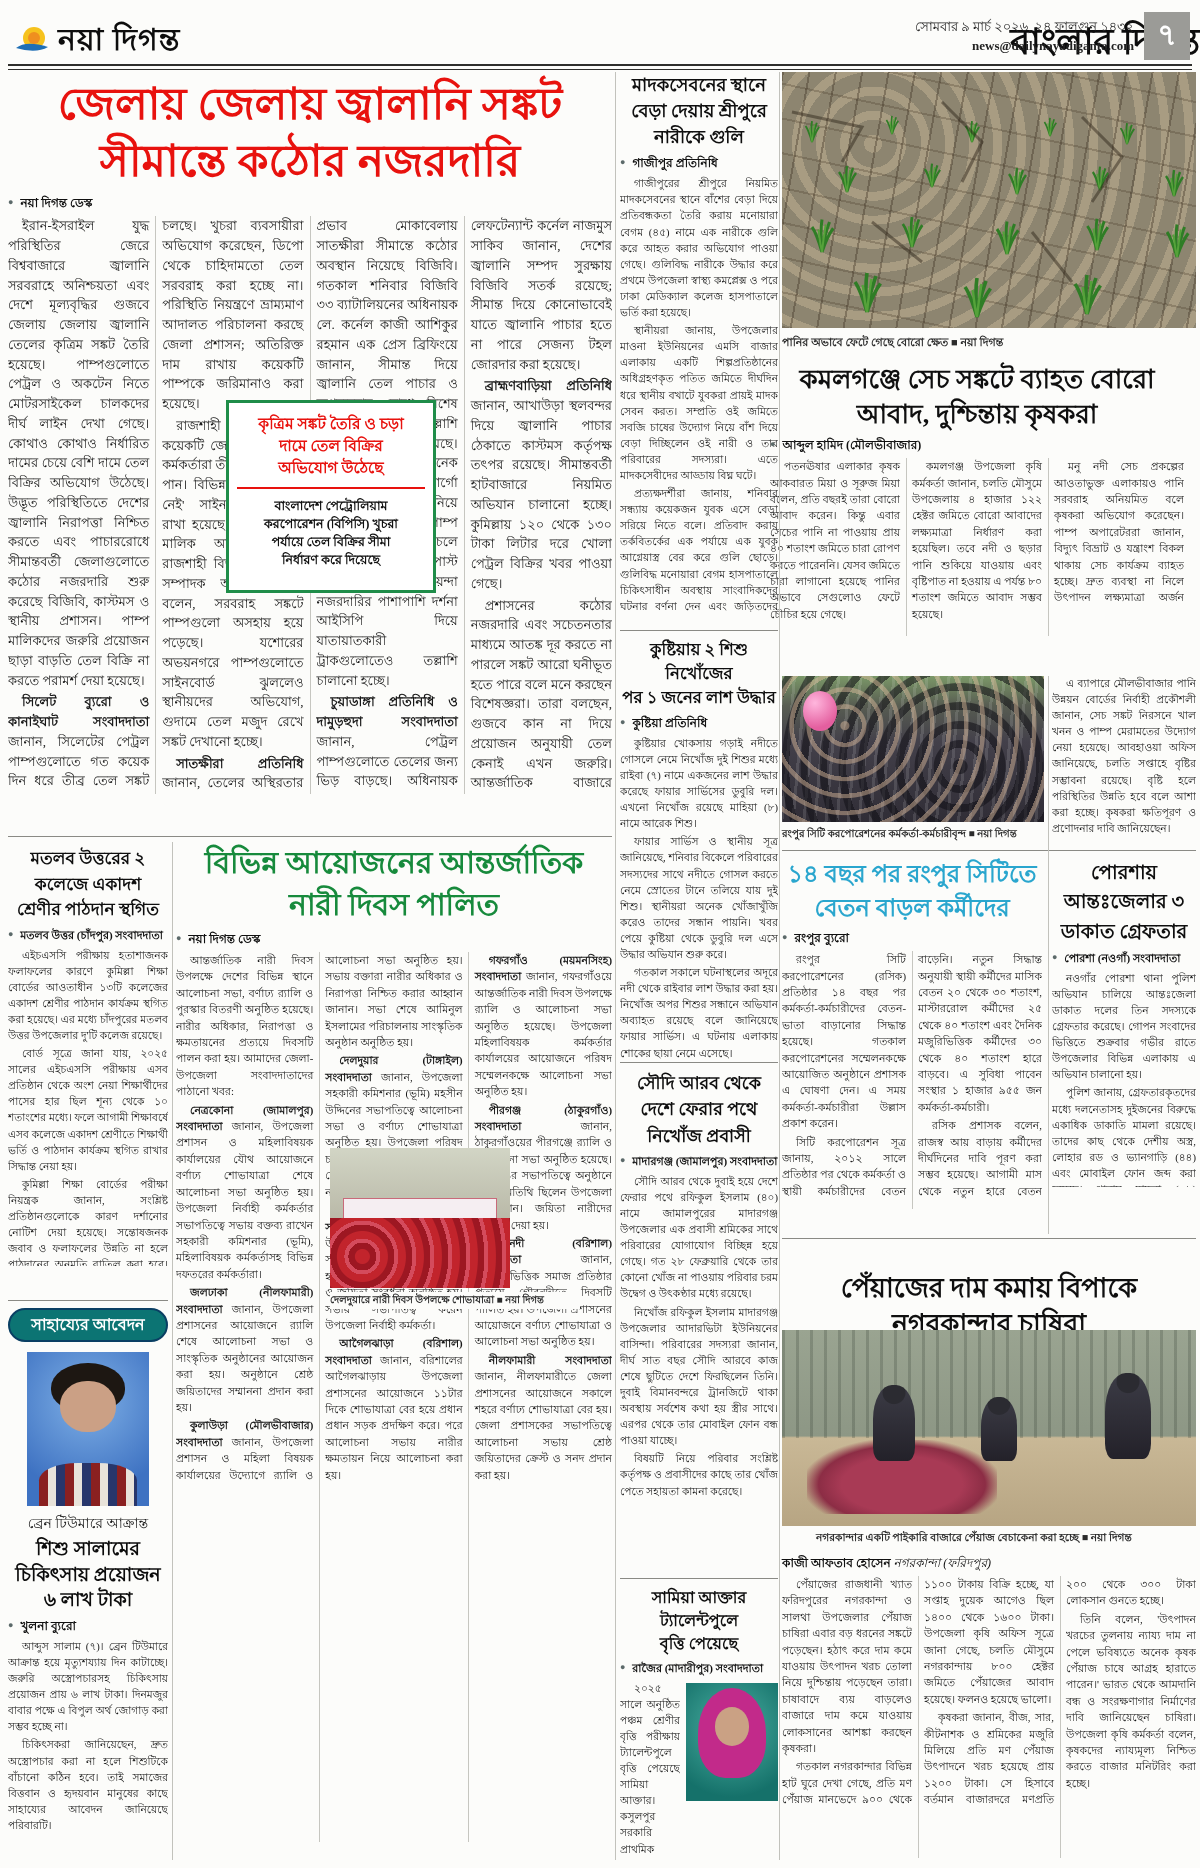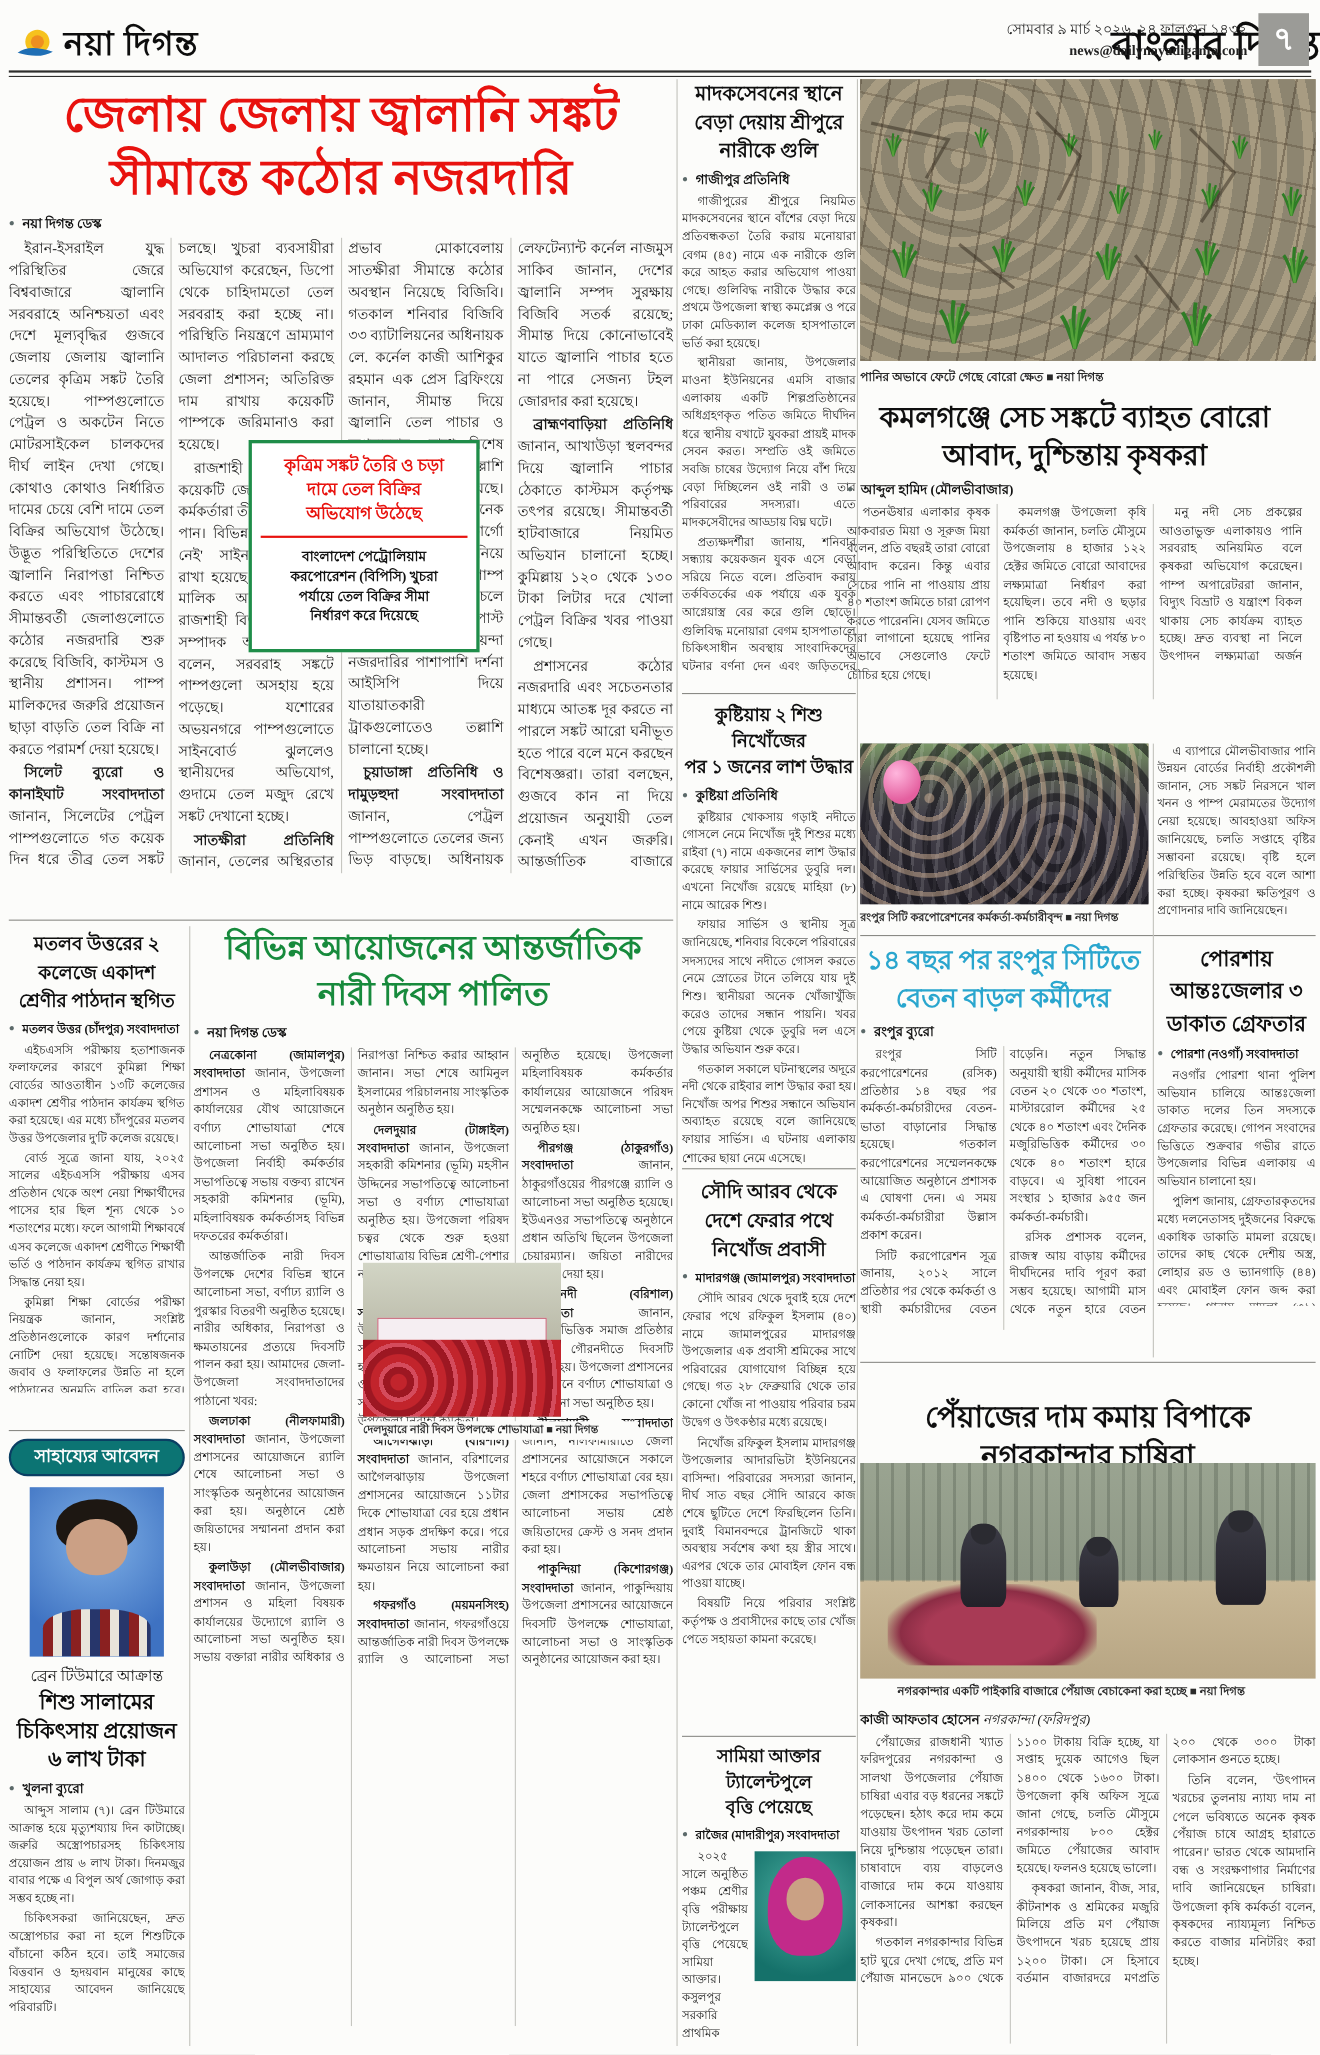--- a/index.html
+++ b/index.html
@@ -306,32 +306,31 @@
   </div>
 
   <div class="abs" style="left:176px;top:842px;width:436px;">
     <h2 class="hl h-green" style="font-size:30px;line-height:1.4;margin:0;">বিভিন্ন আয়োজনের আন্তর্জাতিক
 নারী দিবস পালিত</h2>
     <div class="byline">
       <span class="dot">●</span>
       <span>নয়া দিগন্ত ডেস্ক</span>
     </div>
     <div class="bodytext cols-3" style="height:890px;font-size:10.8px;">
+        <p>আন্তর্জাতিক নারী দিবস উপলক্ষে দেশের বিভিন্ন স্থানে আলোচনা সভা, বর্ণাঢ্য র‍্যালি ও পুরস্কার বিতরণী অনুষ্ঠিত হয়েছে। নারীর অধিকার, নিরাপত্তা ও ক্ষমতায়নের প্রত্যয়ে দিবসটি পালন করা হয়। আমাদের জেলা-উপজেলা সংবাদদাতাদের পাঠানো খবর:</p>
         <p><b>নেত্রকোনা (জামালপুর) সংবাদদাতা</b> জানান, উপজেলা প্রশাসন ও মহিলাবিষয়ক কার্যালয়ের যৌথ আয়োজনে বর্ণাঢ্য শোভাযাত্রা শেষে আলোচনা সভা অনুষ্ঠিত হয়। উপজেলা নির্বাহী কর্মকর্তার সভাপতিত্বে সভায় বক্তব্য রাখেন সহকারী কমিশনার (ভূমি), মহিলাবিষয়ক কর্মকর্তাসহ বিভিন্ন দফতরের কর্মকর্তারা।</p>
-        <p>আন্তর্জাতিক নারী দিবস উপলক্ষে দেশের বিভিন্ন স্থানে আলোচনা সভা, বর্ণাঢ্য র‍্যালি ও পুরস্কার বিতরণী অনুষ্ঠিত হয়েছে। নারীর অধিকার, নিরাপত্তা ও ক্ষমতায়নের প্রত্যয়ে দিবসটি পালন করা হয়। আমাদের জেলা-উপজেলা সংবাদদাতাদের পাঠানো খবর:</p>
         <p><b>জলঢাকা (নীলফামারী) সংবাদদাতা</b> জানান, উপজেলা প্রশাসনের আয়োজনে র‍্যালি শেষে আলোচনা সভা ও সাংস্কৃতিক অনুষ্ঠানের আয়োজন করা হয়। অনুষ্ঠানে শ্রেষ্ঠ জয়িতাদের সম্মাননা প্রদান করা হয়।</p>
         <p><b>কুলাউড়া (মৌলভীবাজার) সংবাদদাতা</b> জানান, উপজেলা প্রশাসন ও মহিলা বিষয়ক কার্যালয়ের উদ্যোগে র‍্যালি ও আলোচনা সভা অনুষ্ঠিত হয়। সভায় বক্তারা নারীর অধিকার ও নিরাপত্তা নিশ্চিত করার আহ্বান জানান। সভা শেষে আমিনুল ইসলামের পরিচালনায় সাংস্কৃতিক অনুষ্ঠান অনুষ্ঠিত হয়।</p>
         <p><b>দেলদুয়ার (টাঙ্গাইল) সংবাদদাতা</b> জানান, উপজেলা সহকারী কমিশনার (ভূমি) মহসীন উদ্দিনের সভাপতিত্বে আলোচনা সভা ও বর্ণাঢ্য শোভাযাত্রা অনুষ্ঠিত হয়। উপজেলা পরিষদ চত্বর থেকে শুরু হওয়া শোভাযাত্রায় বিভিন্ন শ্রেণী-পেশার নারীরা অংশ নেন।</p>
         <p><b>বড়াইগ্রাম (নাটোর) সংবাদদাতা</b> জানান, সকালে উপজেলা চত্বরে জাতীয় সঙ্গীতের মাধ্যমে কর্মসূচি শুরু হয়। পরে র‍্যালি, আলোচনা সভা ও জয়িতা সংবর্ধনা অনুষ্ঠিত হয়। সভায় সভাপতিত্ব করেন উপজেলা নির্বাহী কর্মকর্তা।</p>
         <p><b>আগৈলঝাড়া (বরিশাল) সংবাদদাতা</b> জানান, বরিশালের আগৈলঝাড়ায় উপজেলা প্রশাসনের আয়োজনে ১১টার দিকে শোভাযাত্রা বের হয়ে প্রধান প্রধান সড়ক প্রদক্ষিণ করে। পরে আলোচনা সভায় নারীর ক্ষমতায়ন নিয়ে আলোচনা করা হয়।</p>
         <p><b>গফরগাঁও (ময়মনসিংহ) সংবাদদাতা</b> জানান, গফরগাঁওয়ে আন্তর্জাতিক নারী দিবস উপলক্ষে র‍্যালি ও আলোচনা সভা অনুষ্ঠিত হয়েছে। উপজেলা মহিলাবিষয়ক কর্মকর্তার কার্যালয়ের আয়োজনে পরিষদ সম্মেলনকক্ষে আলোচনা সভা অনুষ্ঠিত হয়।</p>
         <p><b>পীরগঞ্জ (ঠাকুরগাঁও) সংবাদদাতা</b> জানান, ঠাকুরগাঁওয়ের পীরগঞ্জে র‍্যালি ও আলোচনা সভা অনুষ্ঠিত হয়েছে। ইউএনওর সভাপতিত্বে অনুষ্ঠানে প্রধান অতিথি ছিলেন উপজেলা চেয়ারম্যান। জয়িতা নারীদের সংবর্ধনা দেয়া হয়।</p>
         <p><b>গৌরনদী (বরিশাল) সংবাদদাতা</b> জানান, অধিকারভিত্তিক সমাজ প্রতিষ্ঠার প্রত্যয়ে গৌরনদীতে দিবসটি পালিত হয়। উপজেলা প্রশাসনের আয়োজনে বর্ণাঢ্য শোভাযাত্রা ও আলোচনা সভা অনুষ্ঠিত হয়।</p>
         <p><b>নীলফামারী সংবাদদাতা</b> জানান, নীলফামারীতে জেলা প্রশাসনের আয়োজনে সকালে শহরে বর্ণাঢ্য শোভাযাত্রা বের হয়। জেলা প্রশাসকের সভাপতিত্বে আলোচনা সভায় শ্রেষ্ঠ জয়িতাদের ক্রেস্ট ও সনদ প্রদান করা হয়।</p>
-        <p><b>পাকুন্দিয়া (কিশোরগঞ্জ) সংবাদদাতা</b> জানান, পাকুন্দিয়ায় উপজেলা প্রশাসনের আয়োজনে দিবসটি উপলক্ষে শোভাযাত্রা, আলোচনা সভা ও সাংস্কৃতিক অনুষ্ঠানের আয়োজন করা হয়।</p>
       </div>
   </div>
   <div class="ph ph-women" style="left:330px;top:1148px;width:180px;height:140px;">
     <div class="women-banner"></div>
     <div class="women-group"></div>
   </div>
   <div class="abs caption cap-onphoto" style="left:330px;top:1292px;width:250px;font-size:10px;">দেলদুয়ারে নারী দিবস উপলক্ষে শোভাযাত্রা ■ নয়া দিগন্ত</div>
 
   <div class="abs" style="left:8px;top:846px;width:160px;">
     <h2 class="hl h-black" style="font-size:17px;line-height:1.5;margin:0;">মতলব উত্তরের ২

